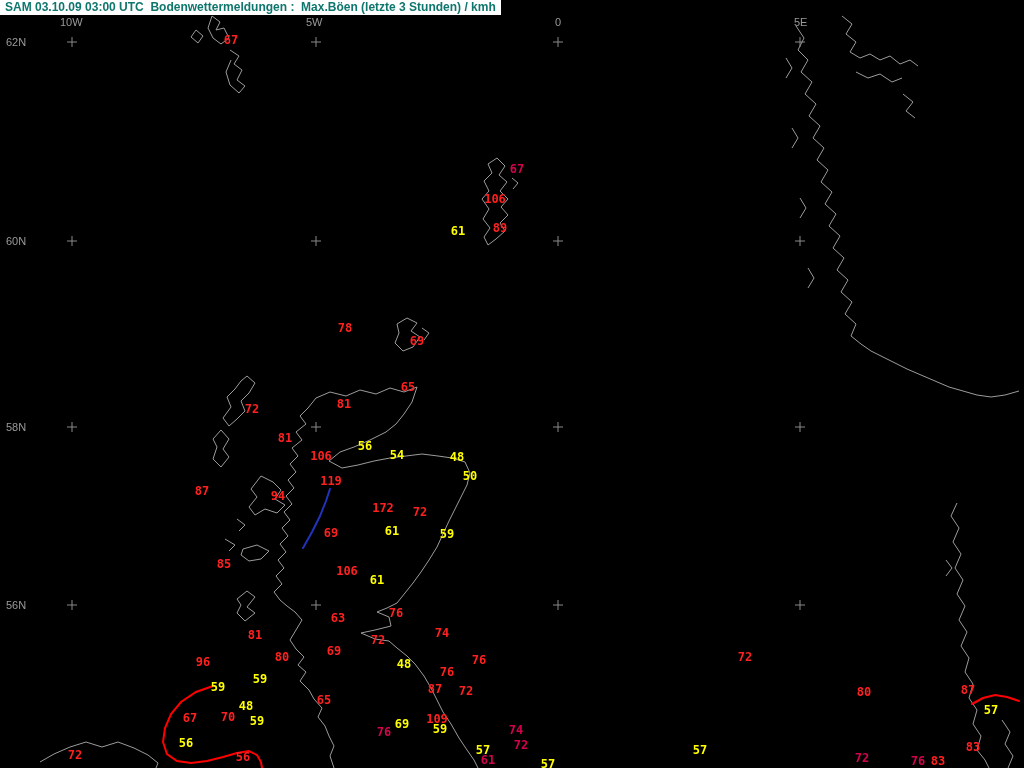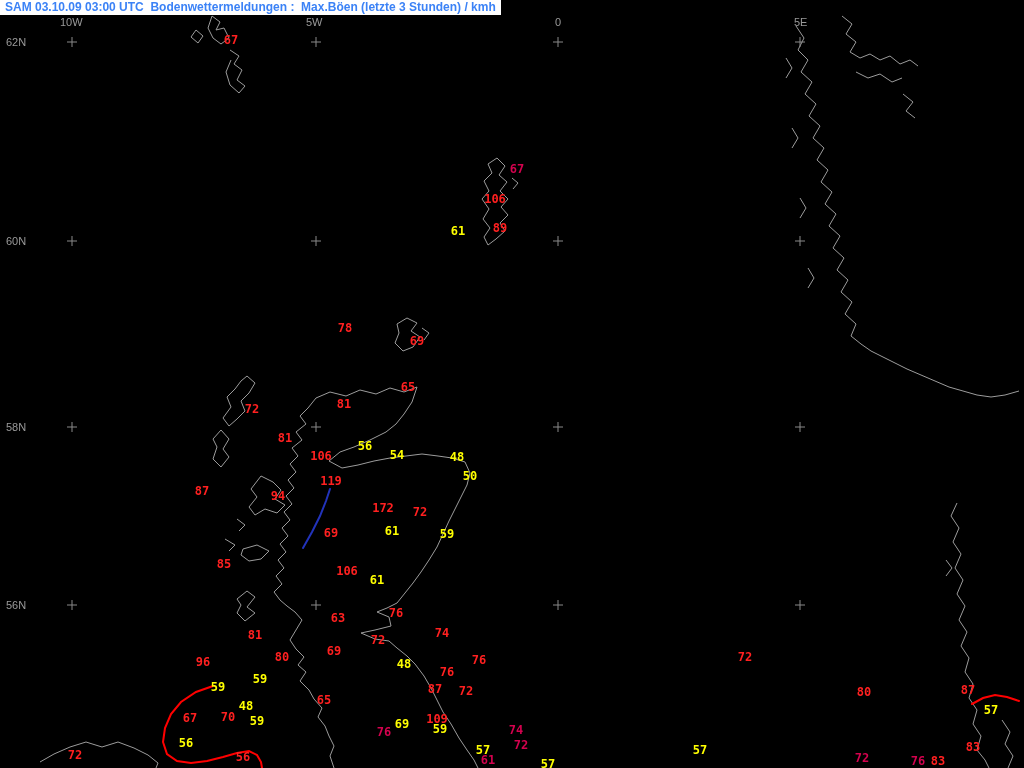--- a/index.html
+++ b/index.html
@@ -1,18 +1,18 @@
 <!DOCTYPE html>
 <html style="--coast: #9c9c9c; --grat: #8a8a8a; --label: #9a9a9a;"><head>
 <meta charset="utf-8">
 <style>
   html,body{margin:0;padding:0;background:#000;}
   #screen{position:relative;width:1024px;height:768px;background:#000;overflow:hidden;
           font-family:"Liberation Sans",sans-serif;}
-  .titlebar{position:absolute;left:0;top:0;z-index:5;background:#ffffff;color:#3b82f6;
+  .titlebar{position:absolute;left:0;top:0;z-index:5;background:#ffffff;color:#0f766e;
             font-weight:bold;font-size:12px;line-height:15px;padding:0 5px;white-space:pre;}
   #map-svg{position:absolute;left:0;top:0;}
   text.station{font-family:"DejaVu Sans Mono",monospace;font-weight:bold;font-size:12px;text-anchor:middle;}
   text.geo{font-family:"Liberation Sans",sans-serif;font-size:11px;fill:var(--label);}
   .coast{fill:none;stroke:var(--coast);stroke-width:1;stroke-linejoin:round;}
   .cross{stroke:var(--grat);stroke-width:1;fill:none;}
   .front{fill:none;stroke-width:2;stroke-linecap:round;}
 </style>
 </head>
 <body>

